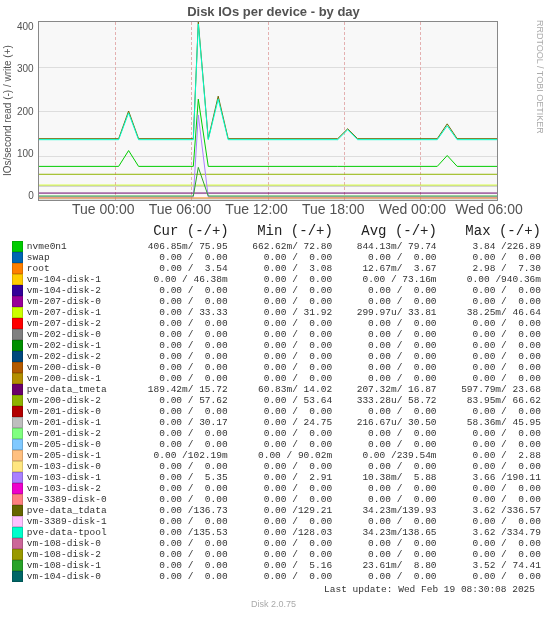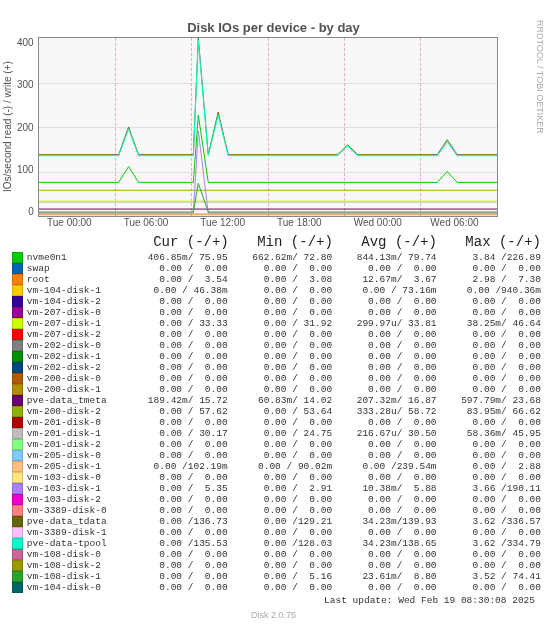--- a/index.html
+++ b/index.html
@@ -13,21 +13,21 @@
   }
   .container {
     width: 547px;
     position: relative;
   }
   .title {
     text-align: center;
     font-size: 13px;
     font-weight: bold;
     color: #525252;
-    padding: 20px 0 2px 0;
+    padding: 4px 0 2px 0;
   }
   .chart-area {
     display: flex;
     align-items: stretch;
   }
   .ylabel {
     writing-mode: vertical-rl;
     transform: rotate(180deg);
     font-size: 10px;
     color: #525252;
@@ -60,23 +60,23 @@
     left: 0; right: 0;
     border-top: 1px solid #ddd;
   }
   .plot .grid-v {
     position: absolute;
     top: 0; bottom: 0;
     border-left: 1px dashed #e4b0b0;
   }
   .xaxis {
     display: flex;
-    font-size: 10px;
-    color: #525252;
-    margin-left: 47px;
+    font-size: 14px;
+    color: #525252;
+    margin-left: 72px;
     width: 460px;
   }
   .xtick {
     flex: 1;
     text-align: left;
   }
   .rightlabel {
     position: absolute;
     right: 2px;
     top: 20px;

